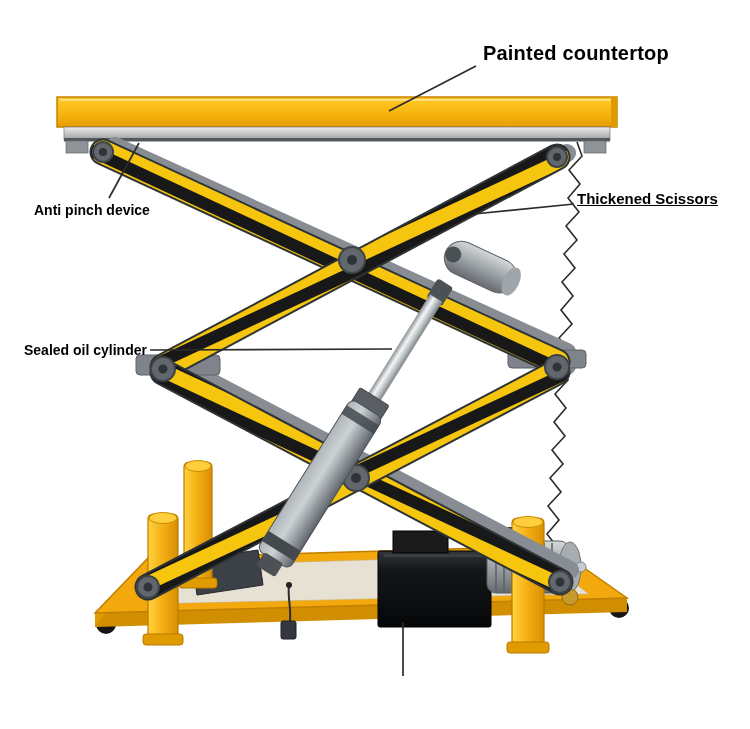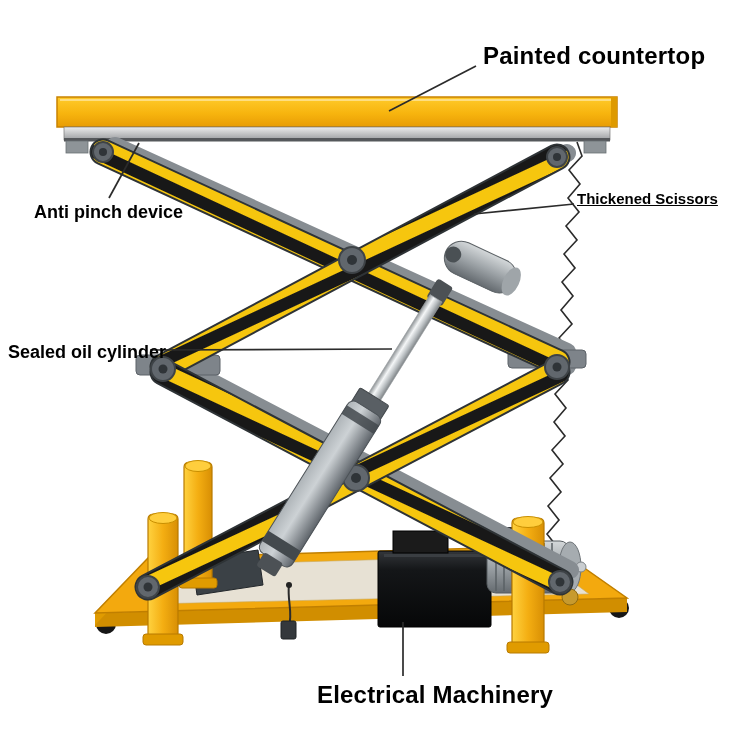--- a/index.html
+++ b/index.html
@@ -2,23 +2,23 @@
 <html><head>
 <meta charset="utf-8">
 <style>
   html,body{margin:0;padding:0;background:#ffffff;}
   #stage{
     position:relative;width:750px;height:729px;background:#ffffff;
     font-family:"Liberation Sans",sans-serif;overflow:hidden;
   }
   #stage svg{position:absolute;left:0;top:0;}
   .label{position:absolute;color:#000;font-weight:bold;white-space:nowrap;}
-  .label.big{font-size:24px;letter-spacing:0.2px;}
+  .label.big{font-size:20px;letter-spacing:0.2px;}
   .label.mid{font-size:15px;}
-  .label.small{font-size:18px;}
+  .label.small{font-size:14px;}
 </style>
 </head>
 <body>
 
 <div id="stage">
   <svg width="750" height="729" viewBox="0 0 750 729">
     <defs>
       <pattern id="hazA" width="26" height="26" patternUnits="userSpaceOnUse" patternTransform="rotate(-65)">
         <rect width="26" height="26" fill="#F6C60E"></rect>
           <rect width="12" height="26" fill="#181818"></rect>
@@ -210,15 +210,14 @@
       <line x1="109" y1="198" x2="139" y2="143"></line>
       <line x1="574" y1="204" x2="474" y2="214"></line>
       <line x1="150" y1="350" x2="392" y2="349"></line>
       <line x1="403" y1="676" x2="403" y2="622"></line>
     </g>
   </svg>
 
   <div class="label big" style="left:483px;top:42px;">Painted countertop</div>
   <div class="label small" style="left:34px;top:202px;">Anti pinch device</div>
   <div class="label mid" style="left:577px;top:190px;text-decoration:underline;">Thickened Scissors</div>
-  <div class="label small" style="left:8px;top:342px;">Sealed oil cylinder</div>
-  <div class="label big" style="left:317px;top:681px;">Electrical Machinery</div>
+  <div class="label small" style="left:24px;top:342px;">Sealed oil cylinder</div>
 </div>
 
 </body></html>

